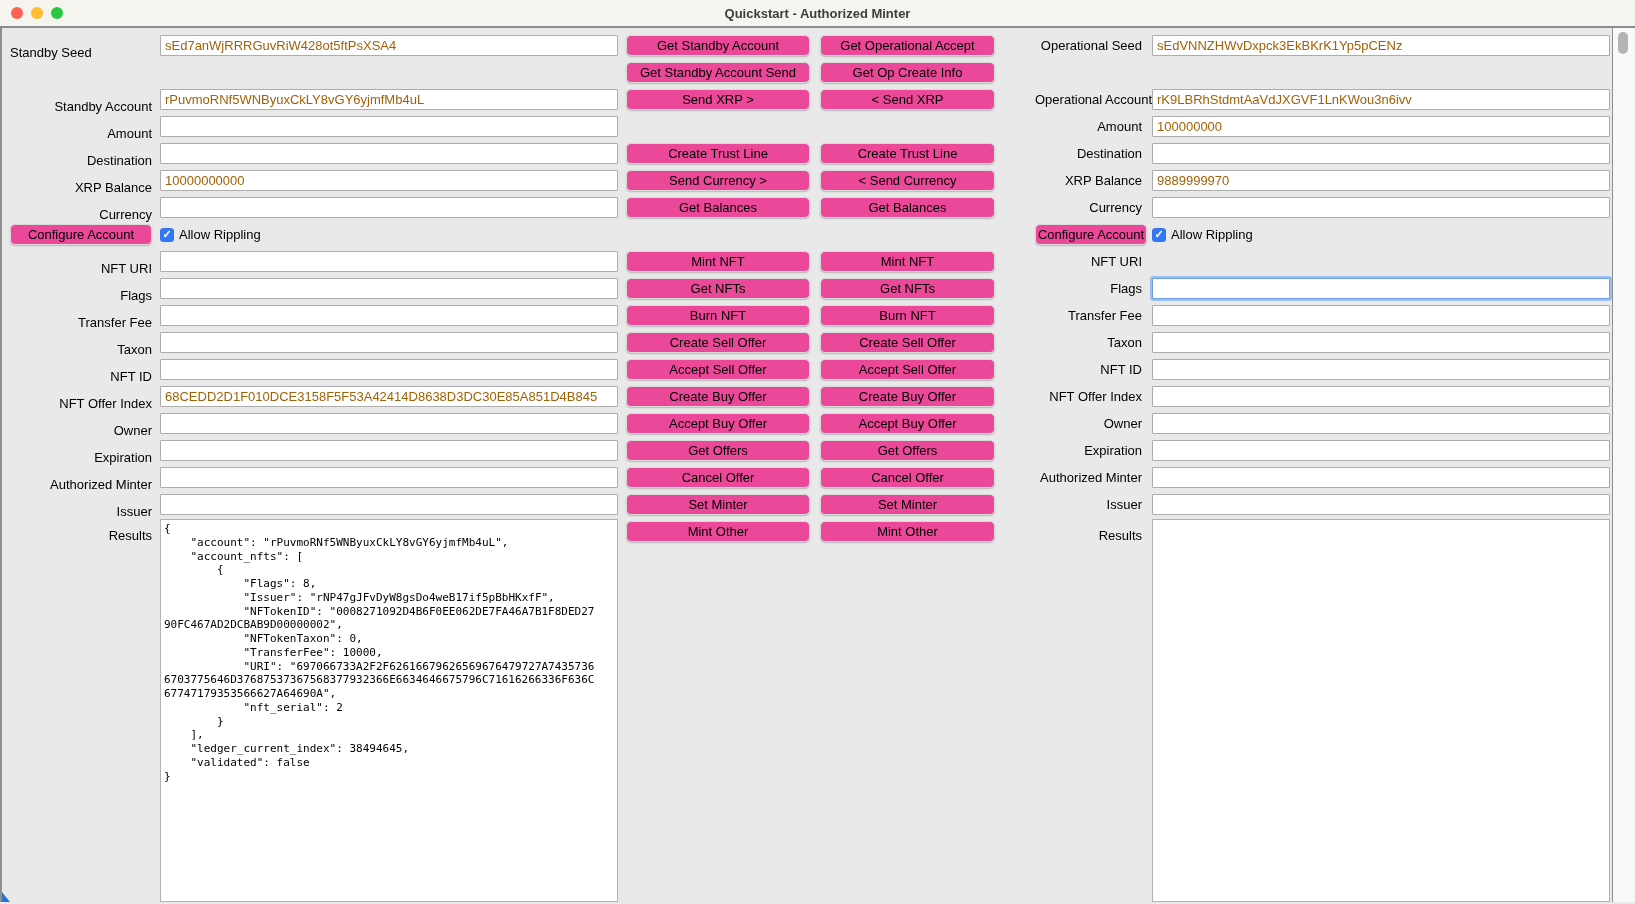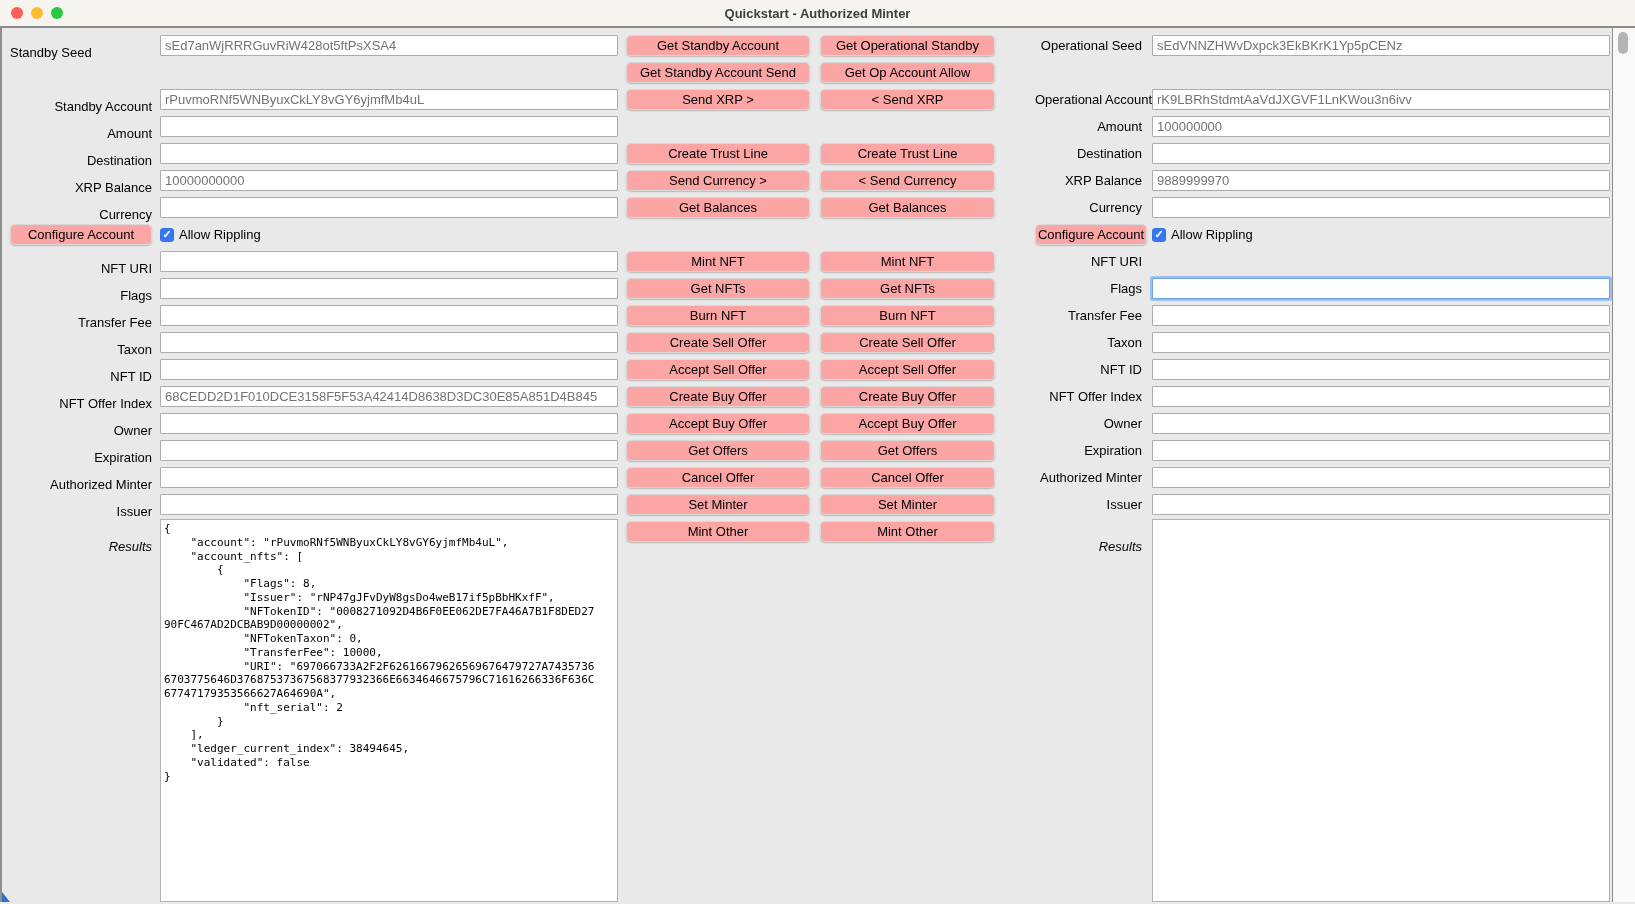--- a/index.html
+++ b/index.html
@@ -48,41 +48,41 @@
   .row { display:flex; align-items:center; height:27px; flex:none; }
   .row.results-row { flex:1; height:auto; align-items:flex-start; }
   .cell { flex:none; }
   .lbl-l { width:142px; margin-left:8px; text-align:right; white-space:nowrap;margin-top:13px; }
   .lbl-l.first { text-align:left; }
   .inp-l { width:458px; margin-left:8px; }
   .btn1 { width:184px; margin-left:8px; }
   .btn2 { width:175px; margin-left:10px; }
   .lbl-r { width:152px; text-align:right; padding-right:5px; white-space:nowrap;padding-left:40px; }
   .inp-r { width:458px; margin-left:5px; }
-  .results-row .lbl-l, .results-row .lbl-r { margin-top:21px;font-style:italic; }
+  .results-row .lbl-l, .results-row .lbl-r { margin-top:10px; }
   .results-row .btn1, .results-row .btn2 { height:27px; display:flex; align-items:center; }
   .results-row .inp-l, .results-row .inp-r { align-self:stretch; padding:1px 0 0 0; }
   
   .field {
     width:100%; height:21px;
     border:1px solid #acacac;
     background:#fff;
     font-family:"Liberation Sans", sans-serif;
     font-size:13px;
     padding:0 4px;
-    color:#737373;
+    color:#a16207;
     border-radius:1px;
   }
   .field.focused {
     border:1px solid #6f9fe0;
     box-shadow:0 0 0 2px #9ec0ef;
   }
   .btn {
     width:100%; height:21px;
-    background:#fca5a5;
+    background:#ec4899;
     border:1px solid #d9d9d9;
     border-radius:5px;
     box-shadow:0 1px 1.5px rgba(0,0,0,0.22);
     font-family:"Liberation Sans", sans-serif;
     font-size:13px;
     color:#000;
     cursor:default;
     white-space:nowrap;
     overflow:hidden;
   }
@@ -126,30 +126,30 @@
   <div class="wtitle">Quickstart - Authorized Minter</div>
 </div>
 
 <div class="content">
   <div class="form-area">
 
     <div class="row">
       <div class="cell lbl-l first">Standby Seed</div>
       <div class="cell inp-l"><input class="field" value="sEd7anWjRRRGuvRiW428ot5ftPsXSA4" style=""></div>
       <div class="cell btn1"><button class="btn">Get Standby Account</button></div>
-      <div class="cell btn2"><button class="btn">Get Operational Standby</button></div>
+      <div class="cell btn2"><button class="btn">Get Operational Accept</button></div>
       <div class="cell lbl-r">Operational Seed</div>
       <div class="cell inp-r"><input class="field" value="sEdVNNZHWvDxpck3EkBKrK1Yp5pCENz" style=""></div>
     </div>
 
     <div class="row">
       <div class="cell lbl-l"></div>
       <div class="cell inp-l"></div>
       <div class="cell btn1"><button class="btn">Get Standby Account Send</button></div>
-      <div class="cell btn2"><button class="btn">Get Op Account Allow</button></div>
+      <div class="cell btn2"><button class="btn">Get Op Create Info</button></div>
       <div class="cell lbl-r"></div>
       <div class="cell inp-r"></div>
     </div>
 
     <div class="row">
       <div class="cell lbl-l">Standby Account</div>
       <div class="cell inp-l"><input class="field" value="rPuvmoRNf5WNByuxCkLY8vGY6yjmfMb4uL" style=""></div>
       <div class="cell btn1"><button class="btn">Send XRP &gt;</button></div>
       <div class="cell btn2"><button class="btn">&lt; Send XRP</button></div>
       <div class="cell lbl-r">Operational Account</div>

